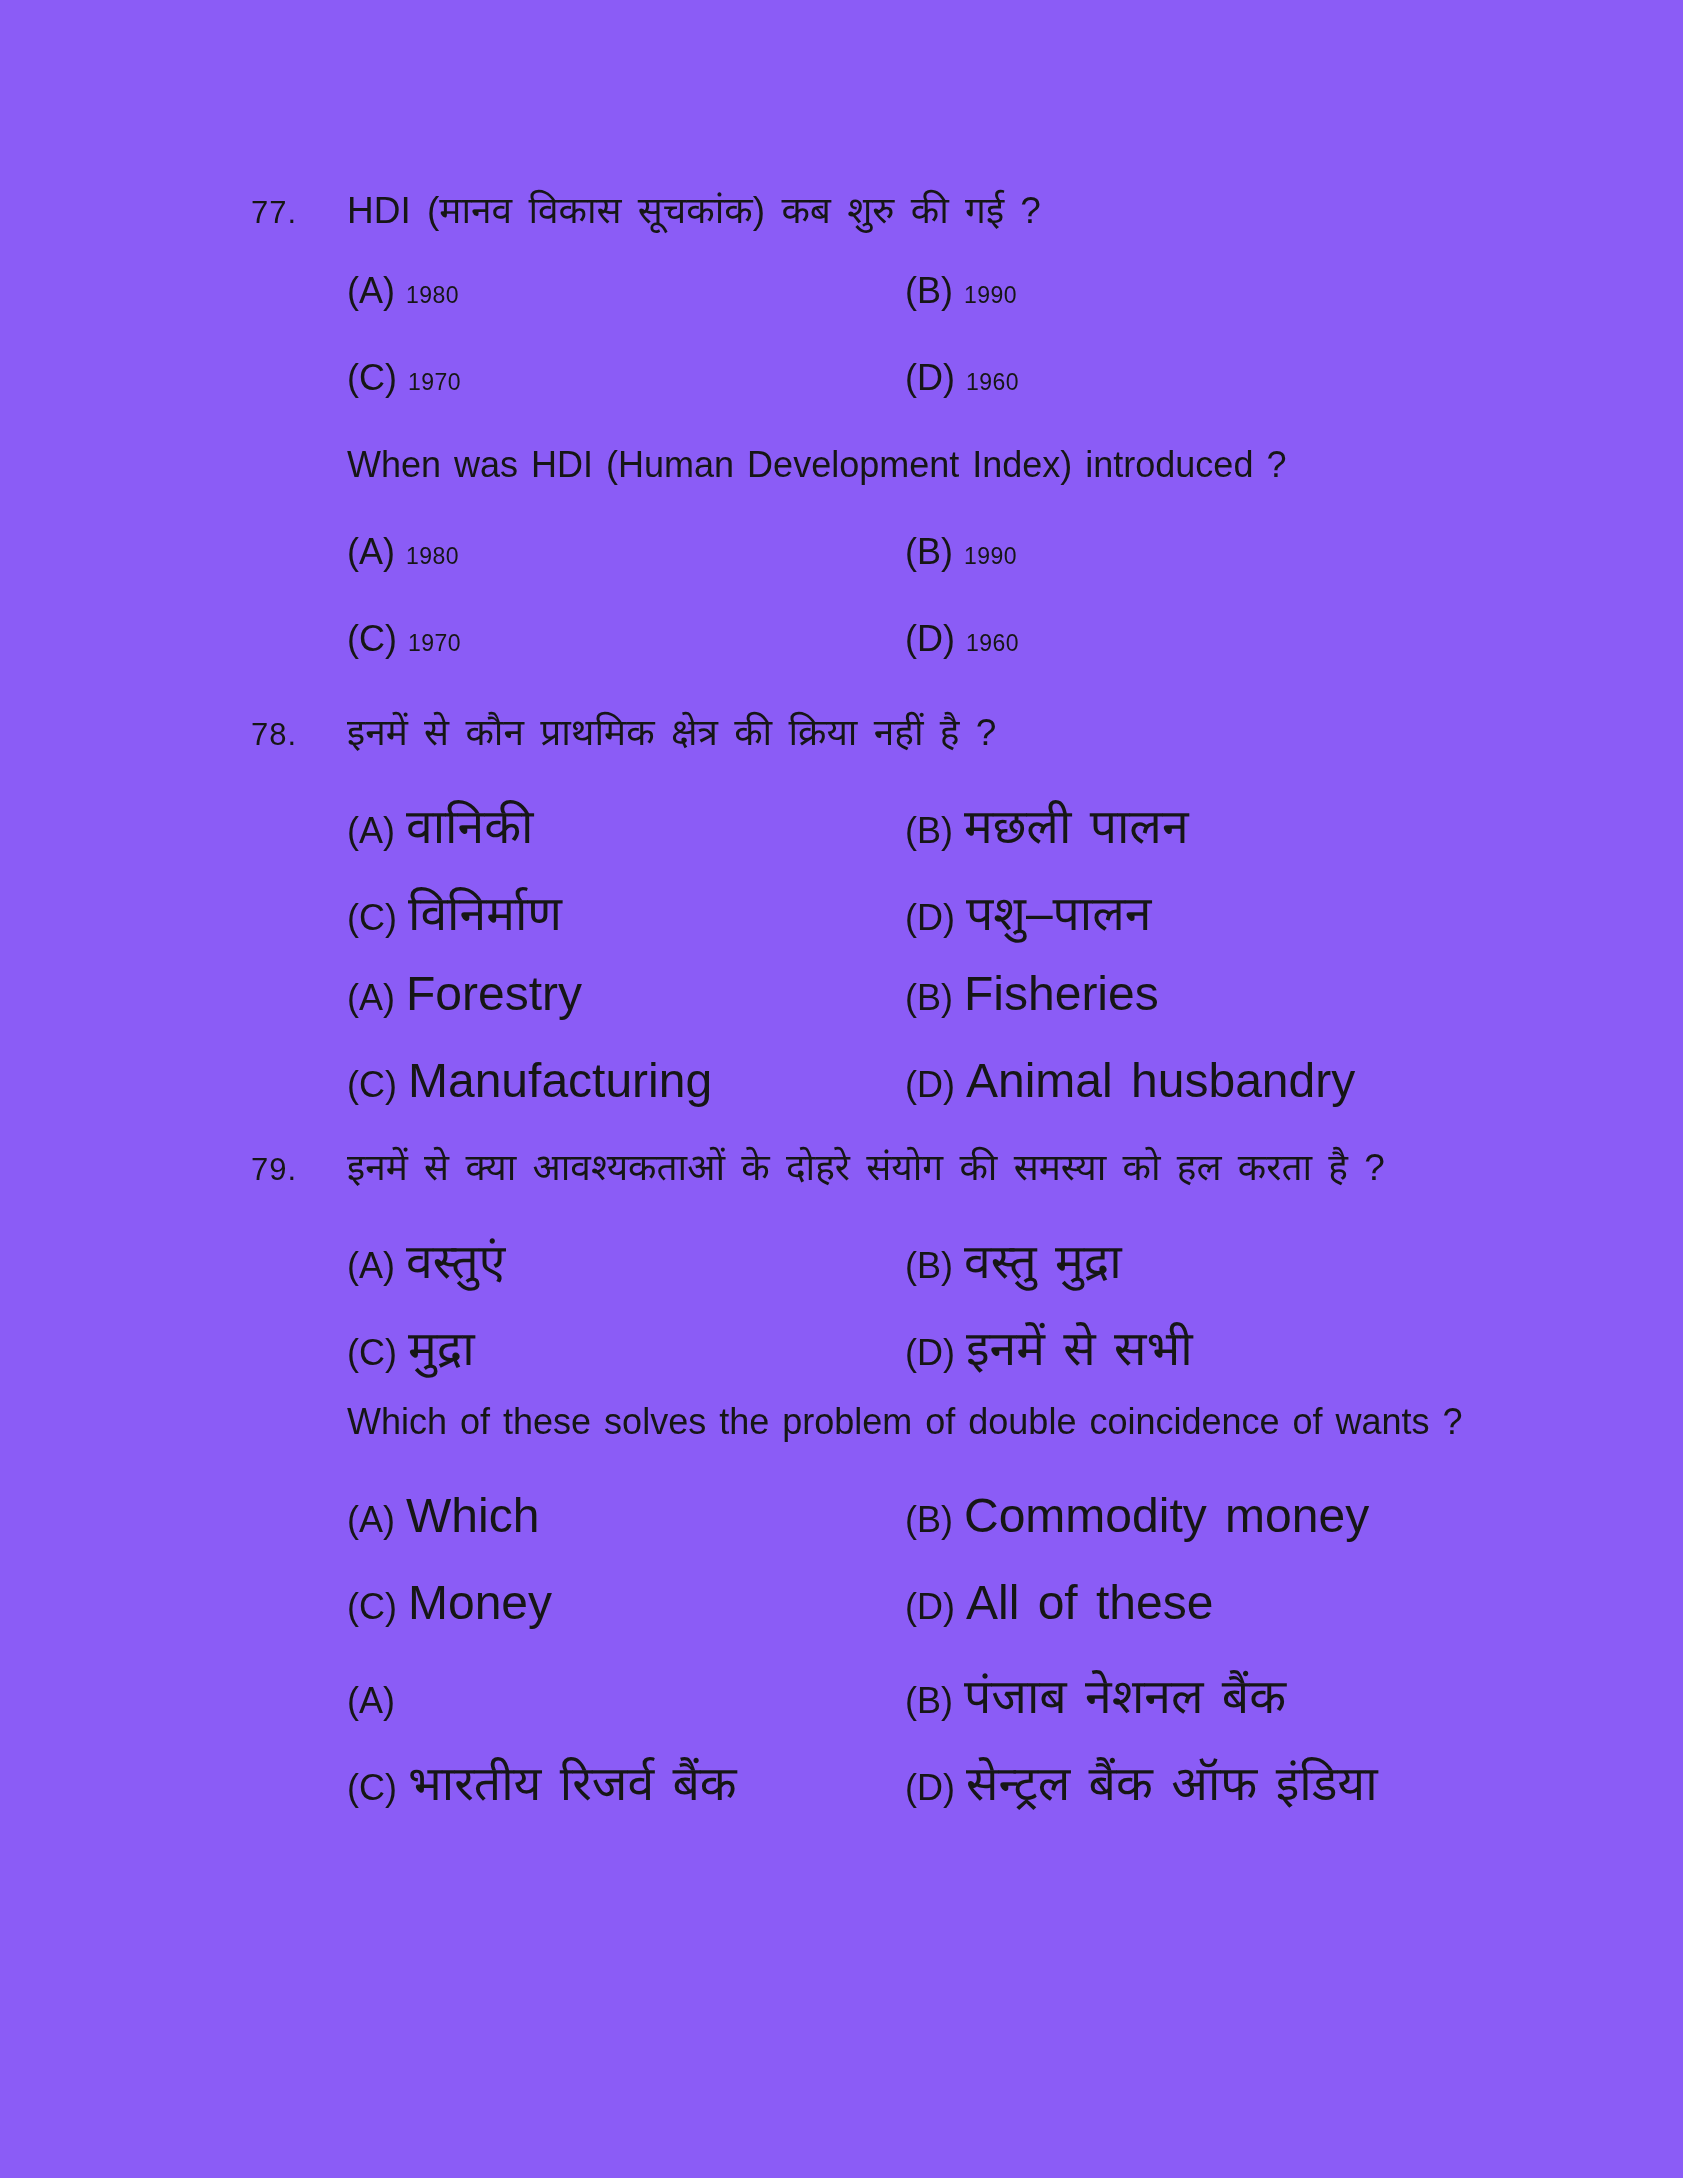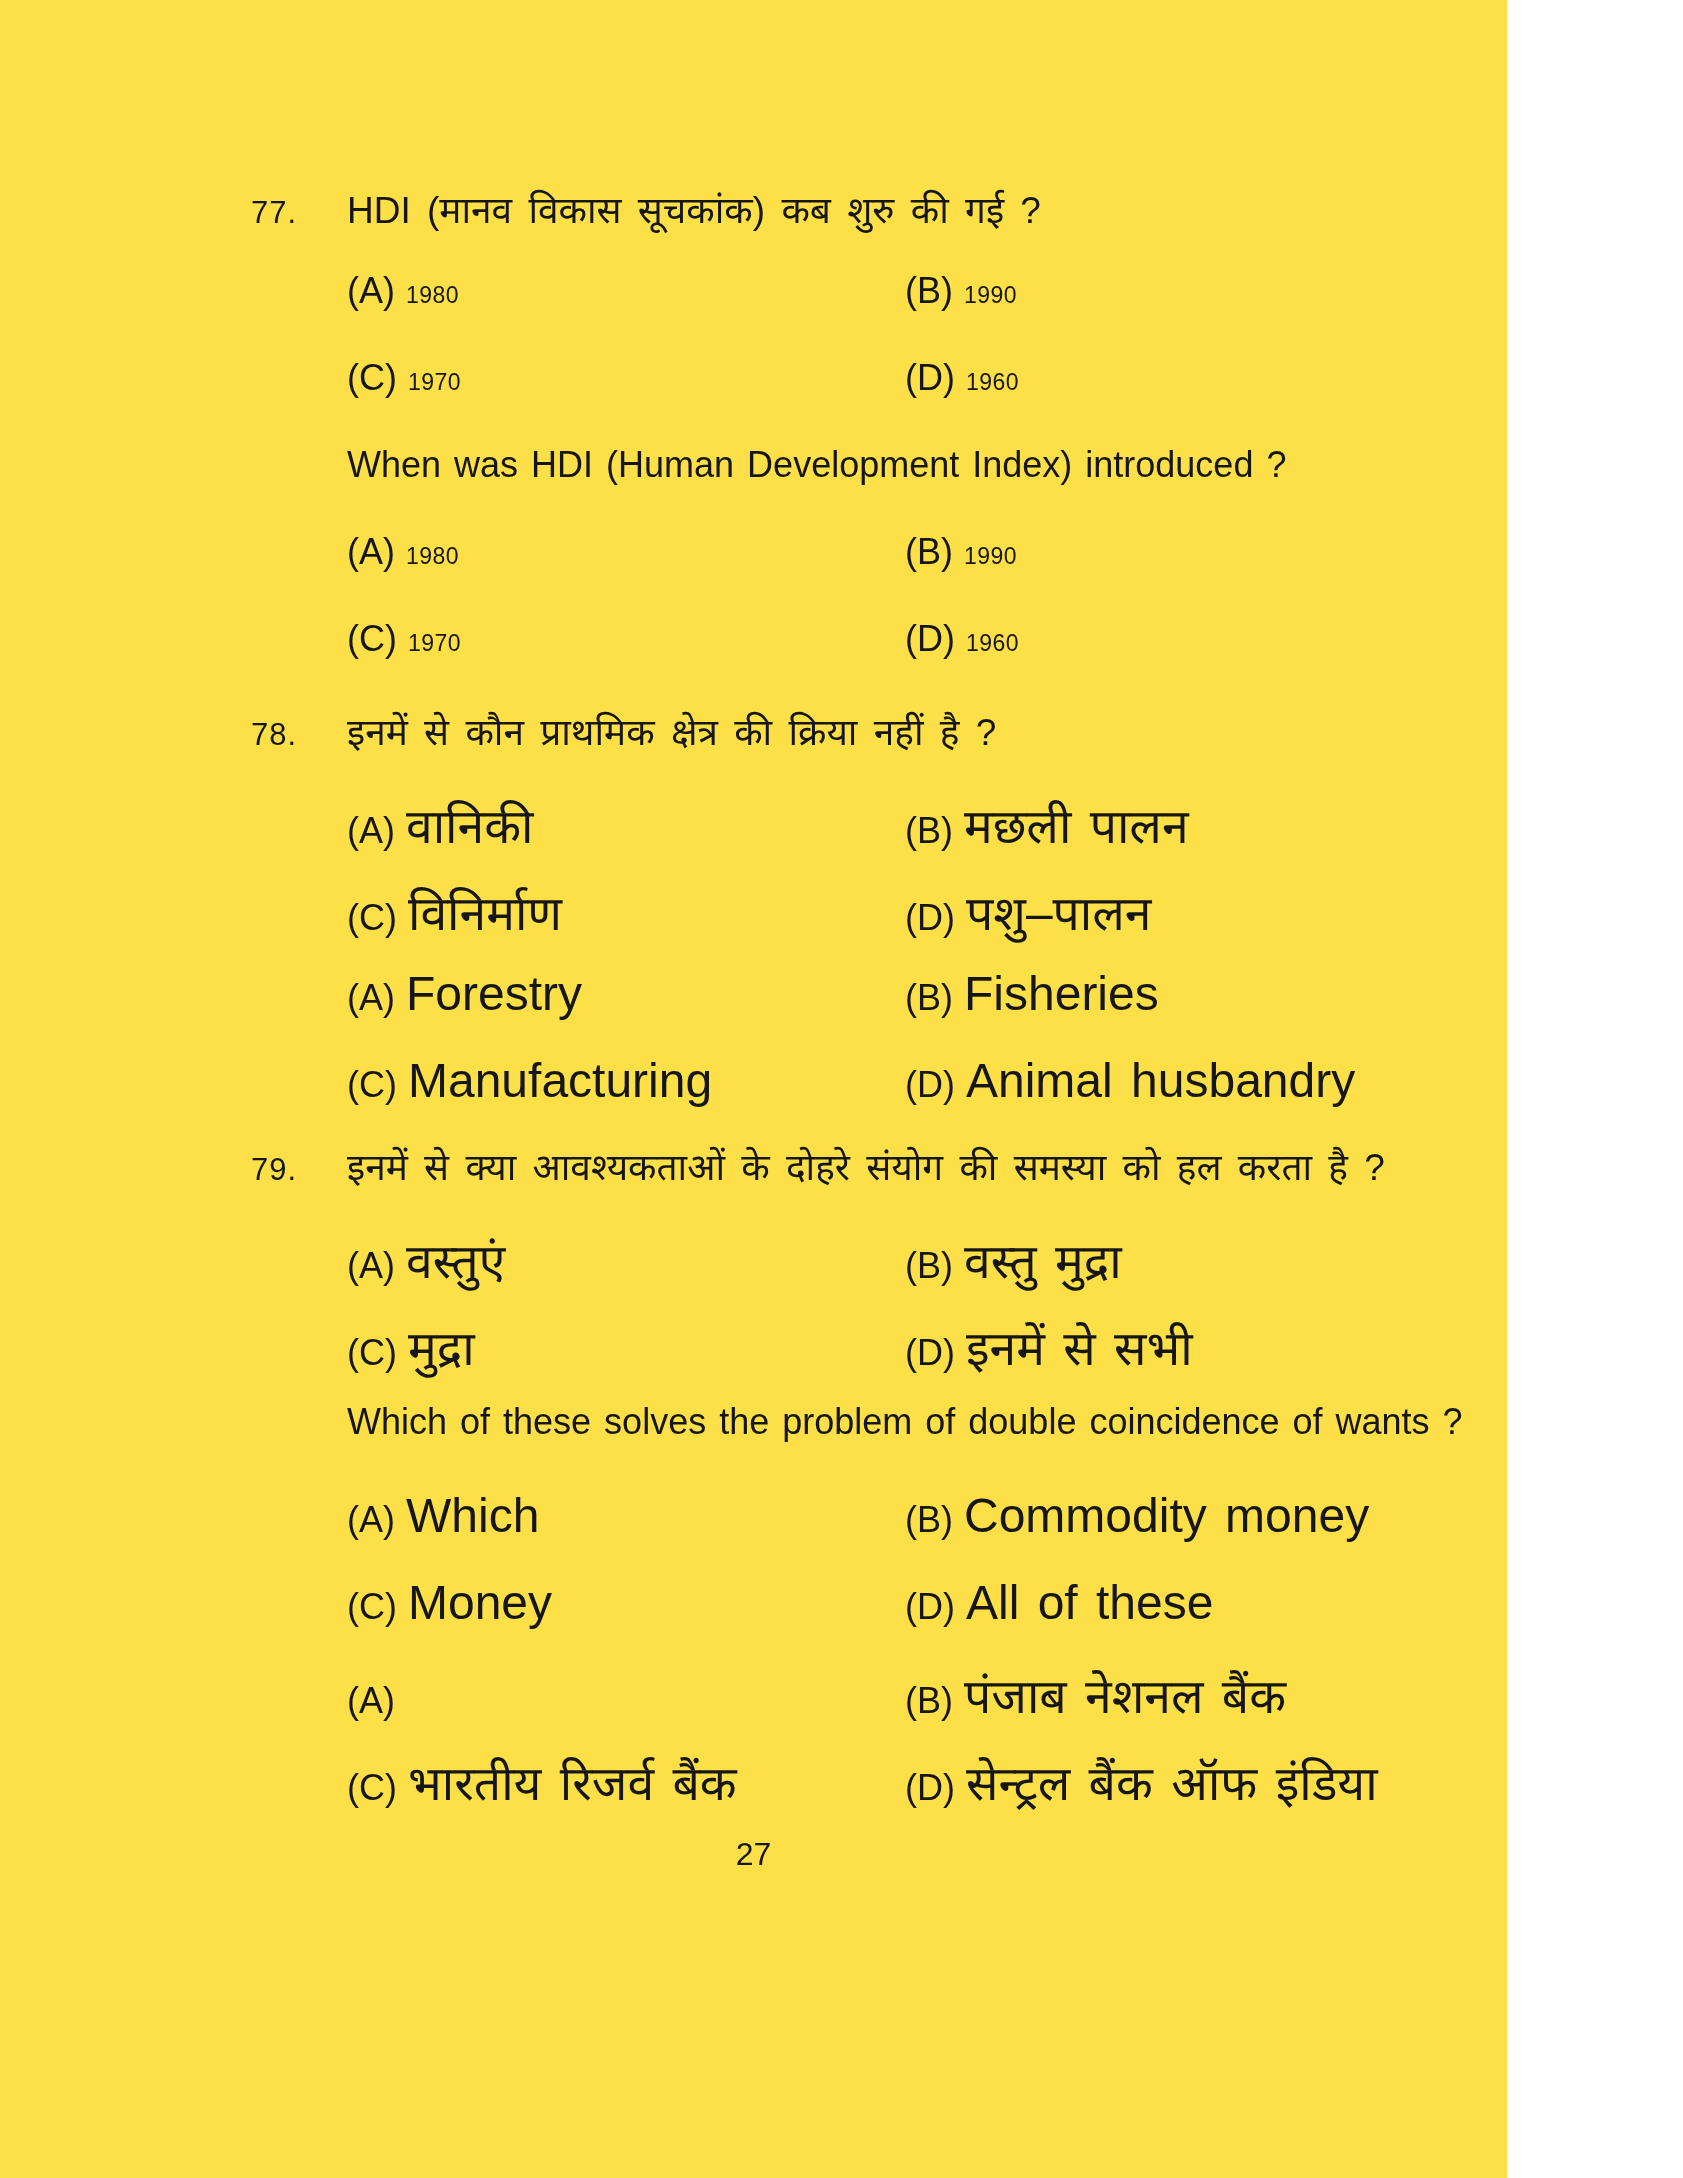--- a/index.html
+++ b/index.html
@@ -7,23 +7,23 @@
   html, body { background: #ffffff; }
   body {
     width: 1683px;
     height: 2178px;
     overflow: hidden;
     font-family: "Liberation Sans", "DejaVu Sans", sans-serif;
     color: #161616;
   }
   .page {
     position: relative;
-    width: 1507px;
+    width: 1683px;
     height: 2178px;
-    background: #fde047;
+    background: #8b5cf6;
   }
   .content { padding-top: 183px; }
 
   .line {
     height: 48px;
     margin-bottom: 39px;
     display: flex;
     align-items: baseline;
   }
 
@@ -235,17 +235,16 @@
           <span class="opt-label">(C)</span>
           <span class="opt-text">भारतीय रिजर्व बैंक</span>
         </div>
         <div class="opt">
           <span class="opt-label">(D)</span>
           <span class="opt-text">सेन्ट्रल बैंक ऑफ इंडिया</span>
         </div>
       </div>
     </section>
 
-    <div class="page-number">27</div>
 
   </div>
 </div>
 
 
 </body></html>

